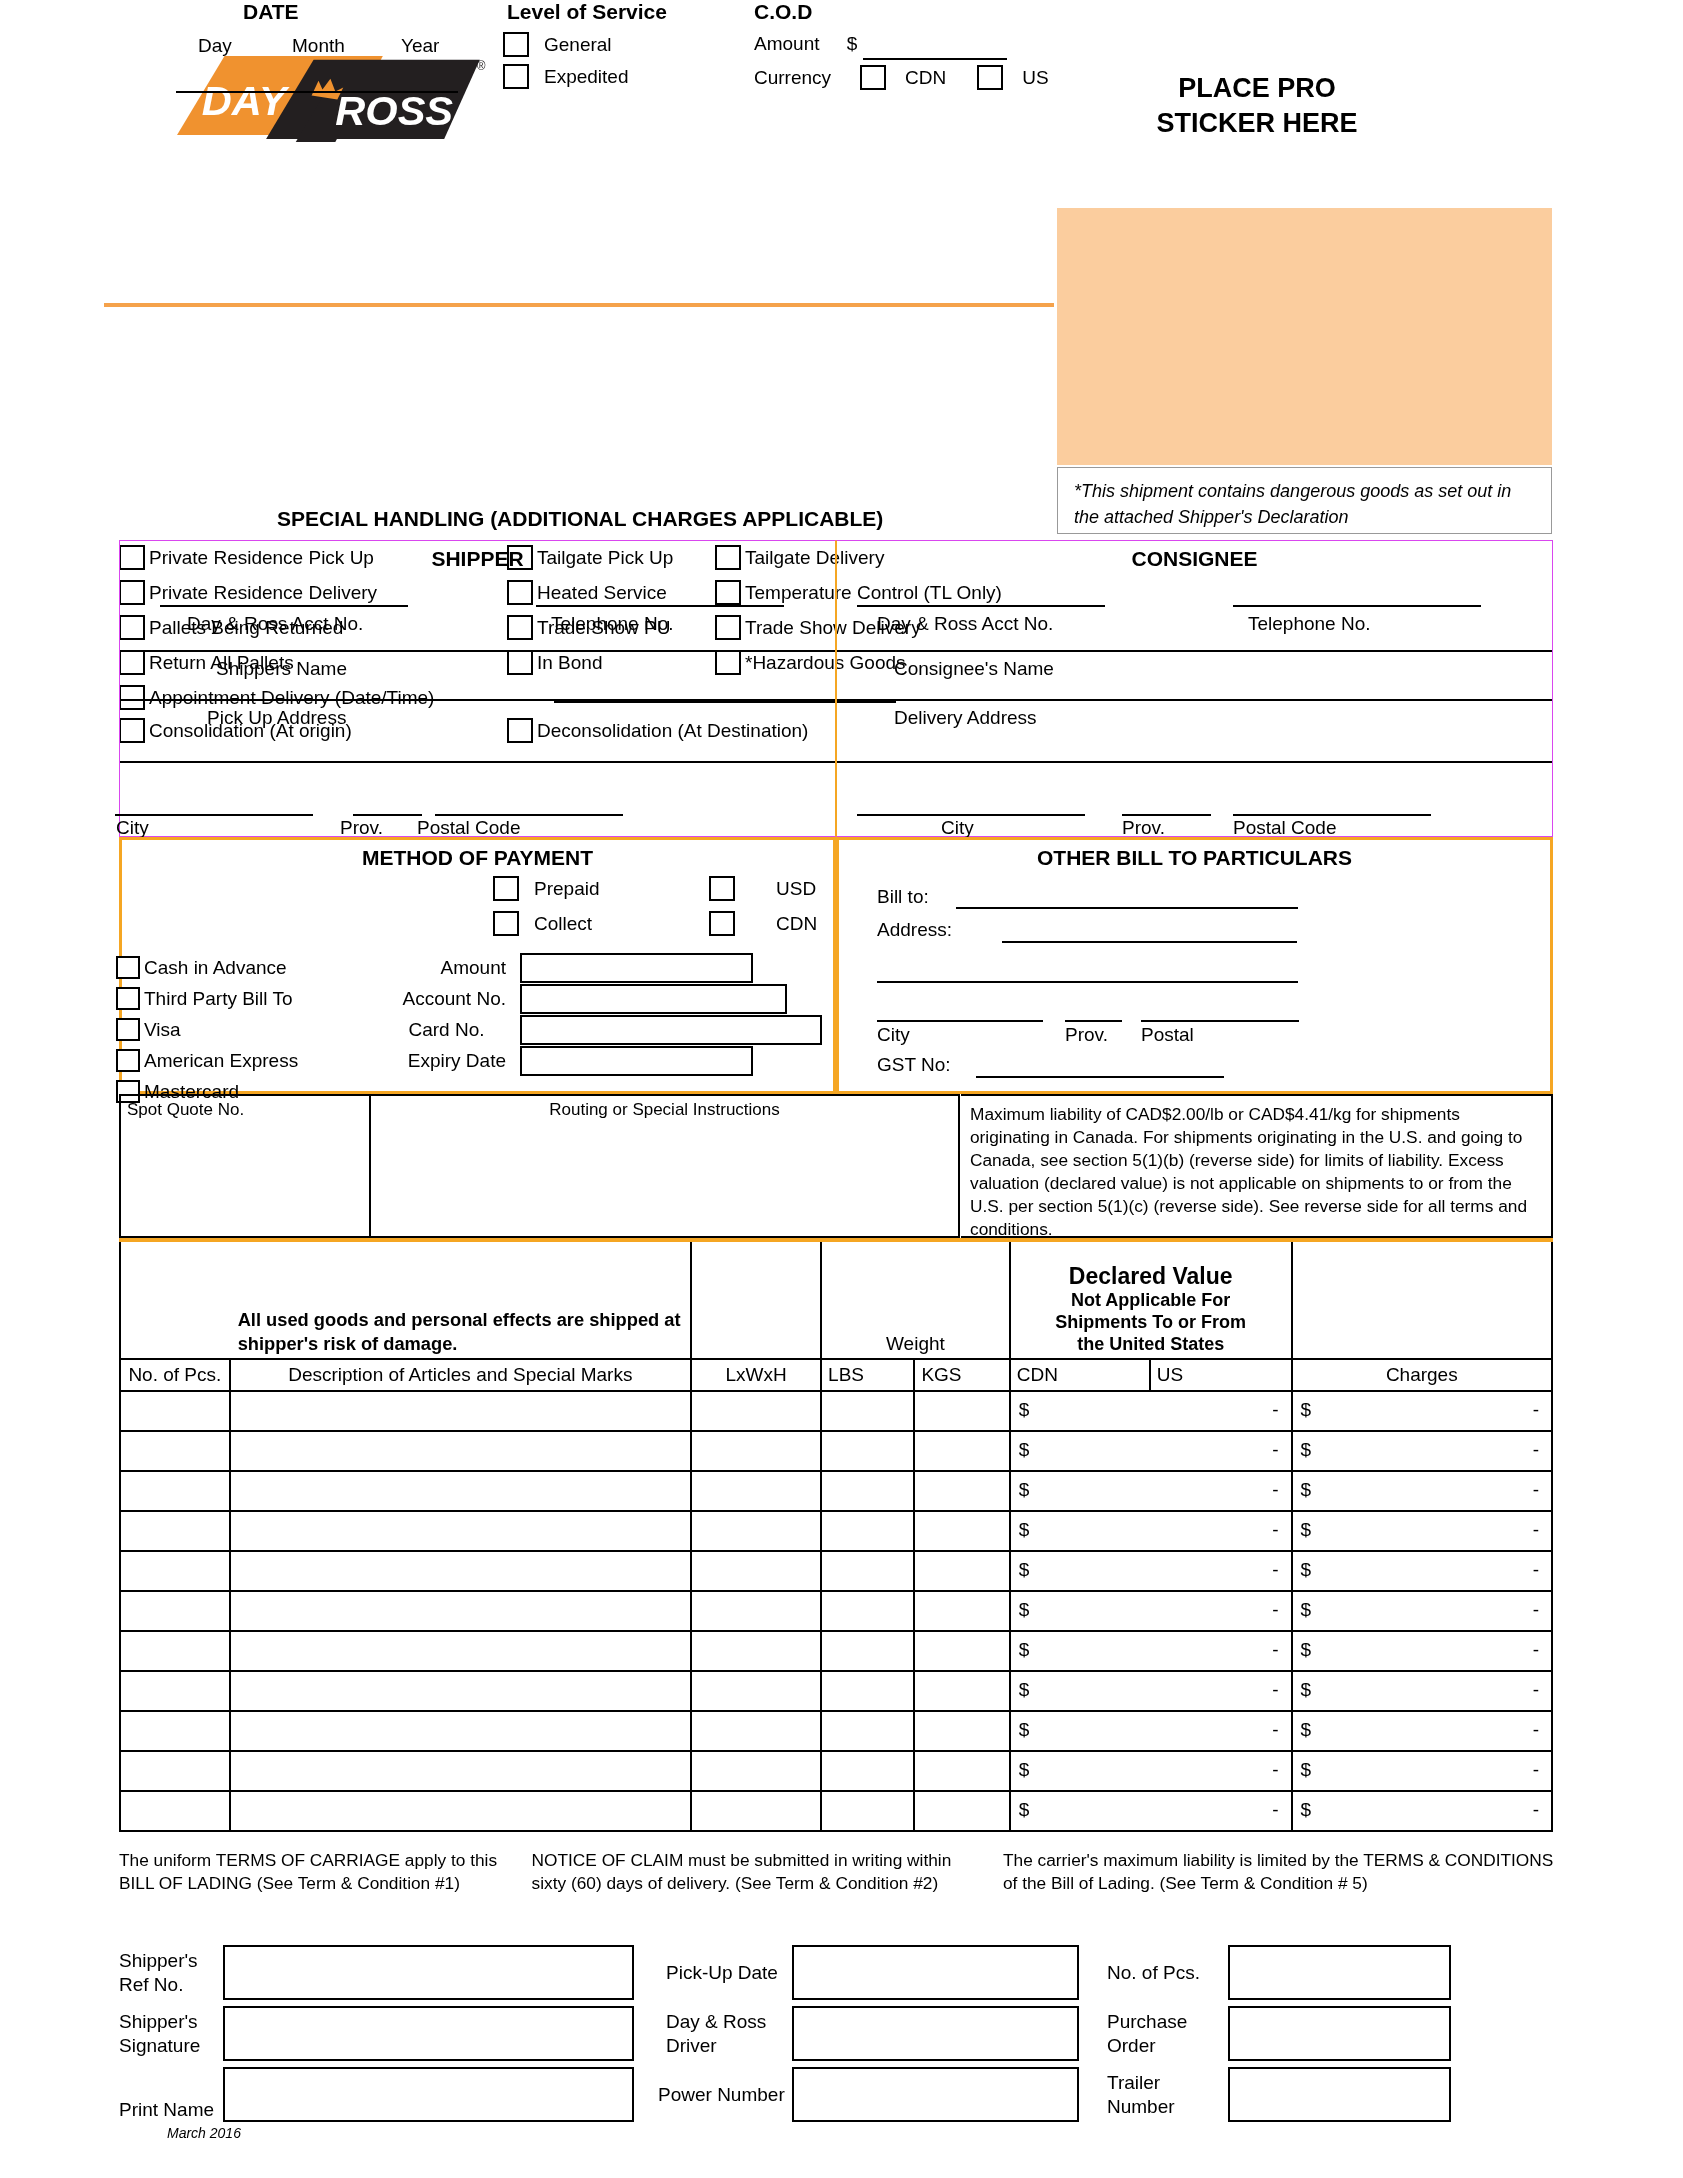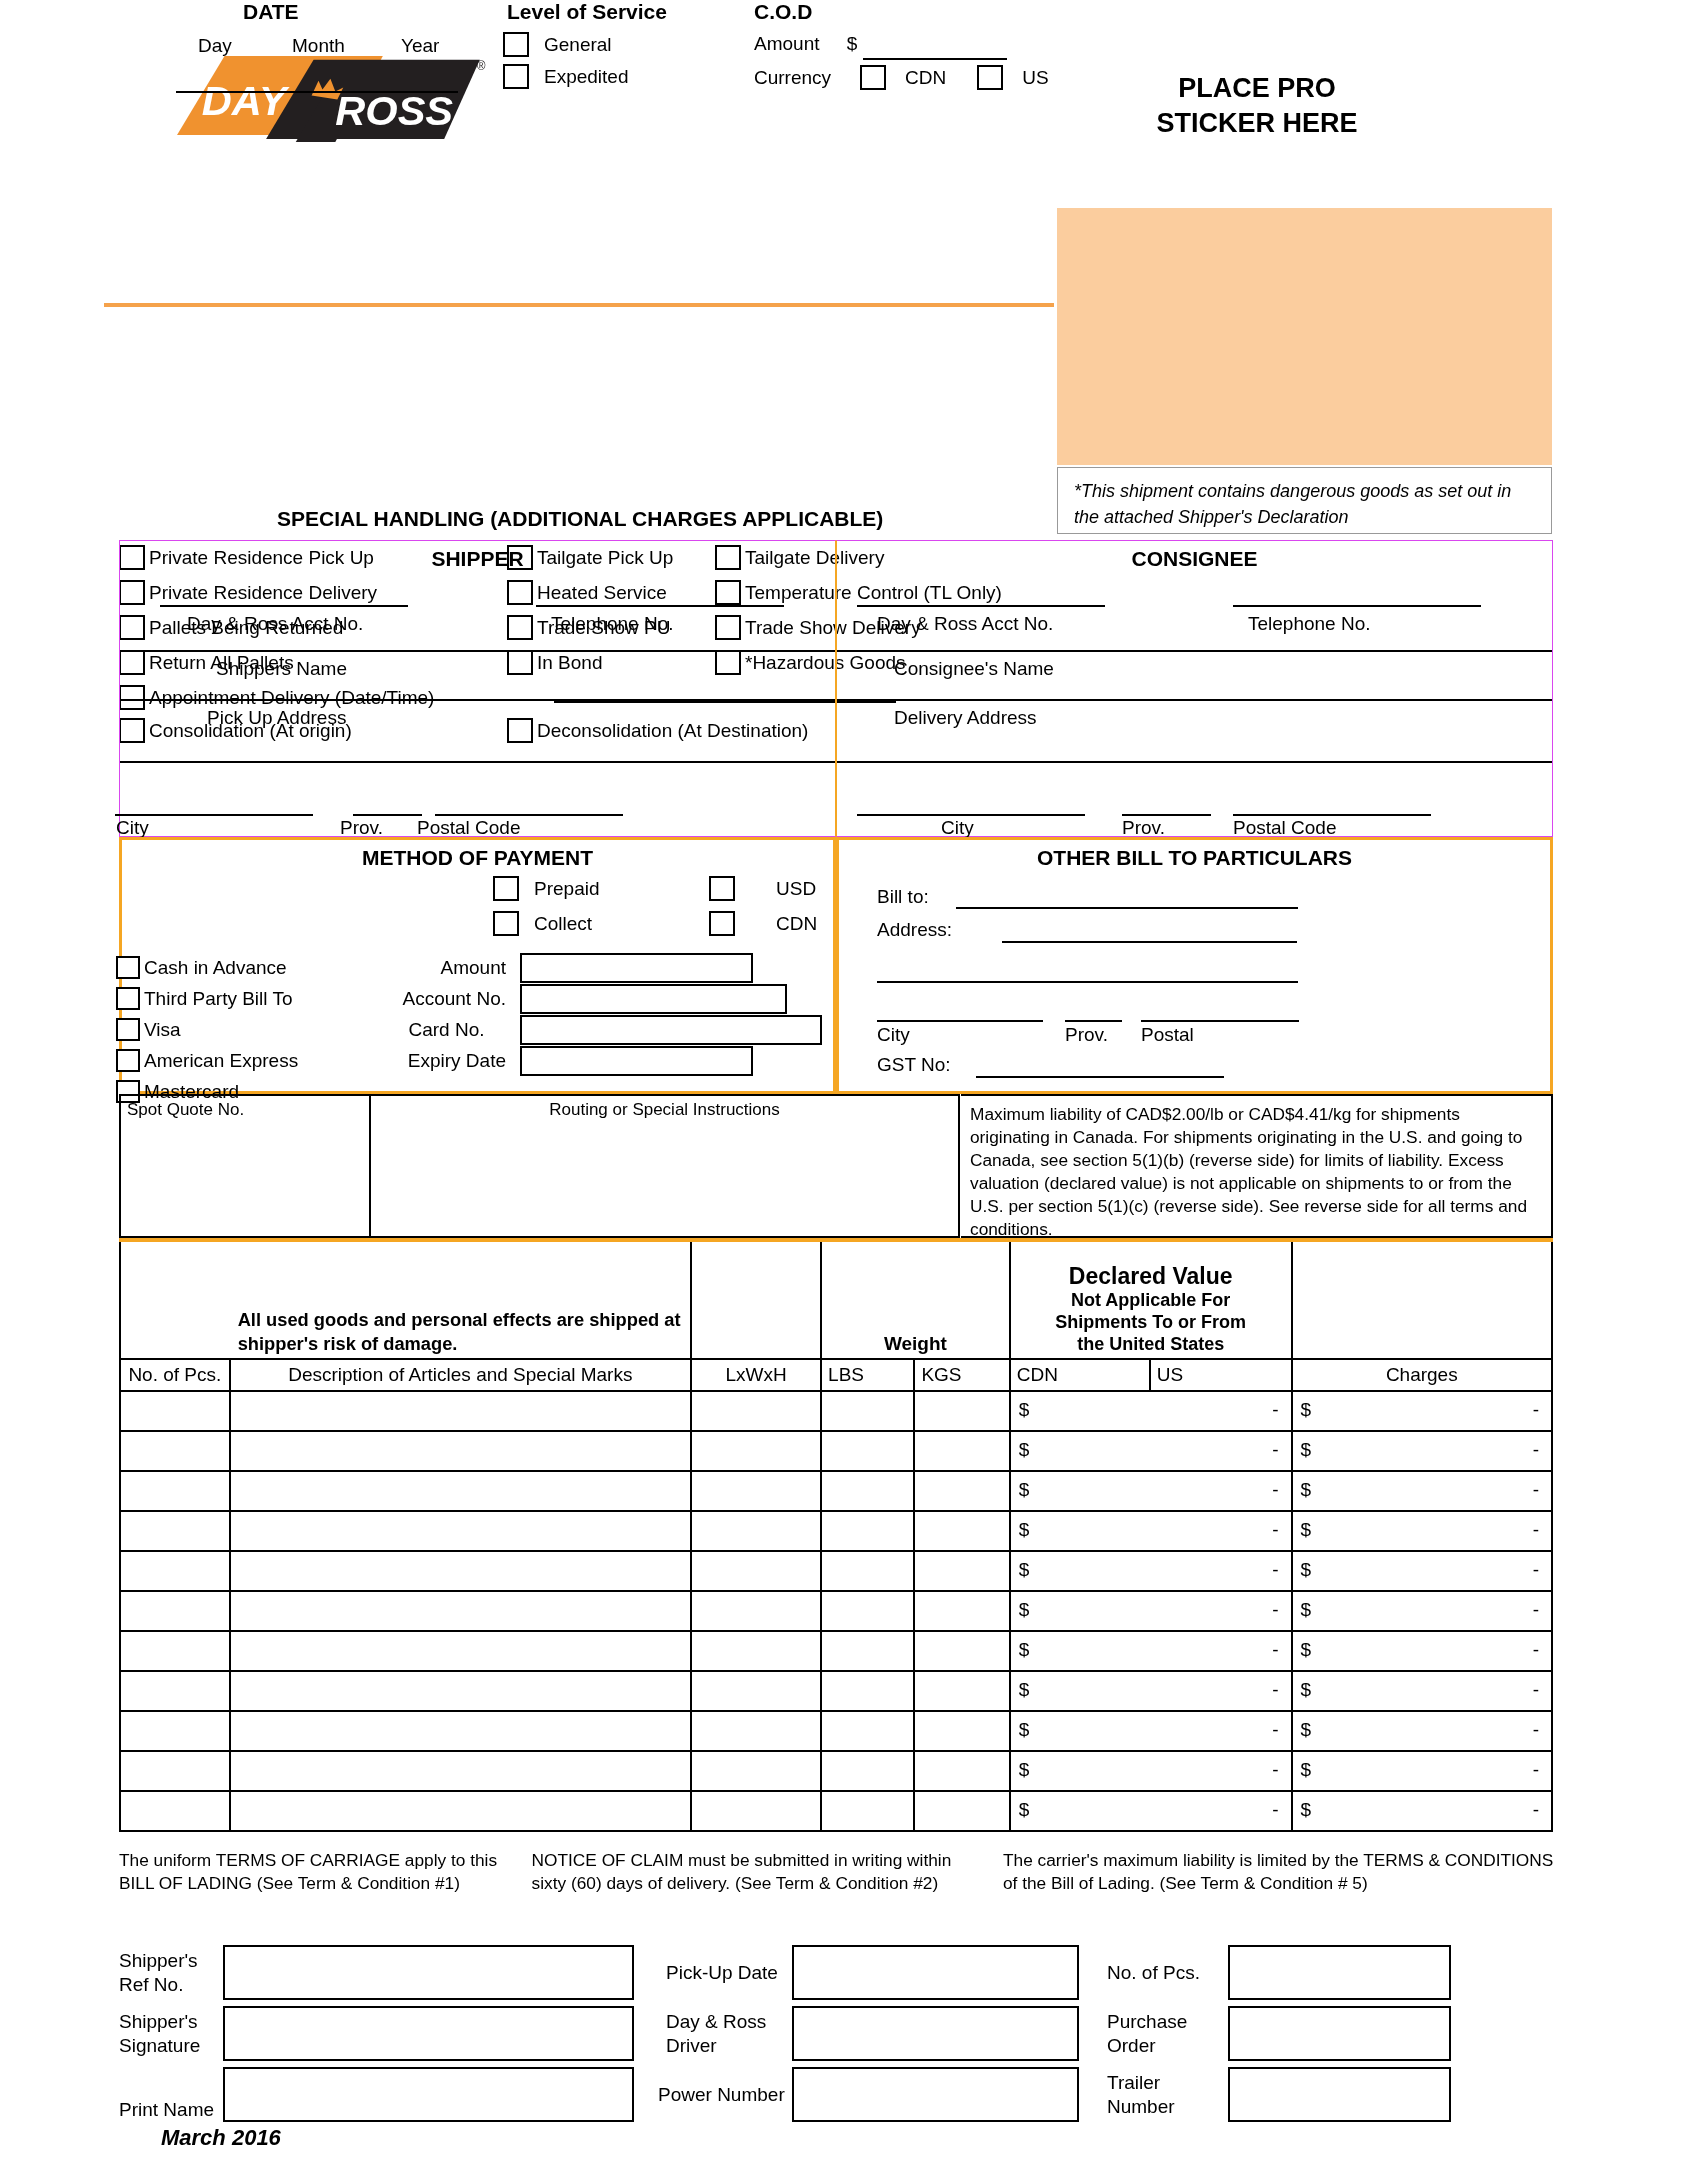--- a/index.html
+++ b/index.html
@@ -114,21 +114,21 @@
   .terms { position:absolute; left:119px; top:1849px; width:1436px; display:flex; gap:18px; font-size:17.3px; line-height:1.35; }
   .terms div:nth-child(1){ width:396px; }
   .terms div:nth-child(2){ width:455px; }
   .terms div:nth-child(3){ width:554px; }
 
   .sig { position:absolute; left:119px; top:1945px; width:1436px; }
   .sig-row { display:flex; align-items:stretch; height:55px; margin-bottom:6px; }
   .sig-lbl { font-size:19px; line-height:1.25; display:flex; align-items:center; }
   .sig-input { border:2.5px solid #000; background:#fff; }
 
-  .datestamp { position:absolute; left:161px; top:2125px; font-style:italic; font-size:22px;font-weight:bold; }
+  .datestamp { position:absolute; left:167px; top:2125px; font-style:italic; font-size:14px; }
 </style>
 </head>
 <body>
 
 <div class="page">
 
   <div class="header">
 
     <div class="logo">
       <svg width="347" height="94" viewBox="0 0 350 95">
@@ -398,21 +398,21 @@
   </div>
 
   <table class="gt">
     <tbody>
         <tr>
       <td class="hdr-top tbl-orange-top" style="width:107px;border-right:none;"></td>
       <td class="hdr-top tbl-orange-top" style="width:450px;border-left:none;">
         <div style="font-weight:bold;font-size:18.3px;line-height:1.3;padding:0 4px 2px 8px;">All used goods and personal effects are shipped at shipper's risk of damage.</div>
       </td>
       <td class="hdr-top tbl-orange-top" style="width:127px;border-left:none;"></td>
-      <td class="hdr-top tbl-orange-top" style="width:184px;text-align:center;border-right:none;font-weight:bold;">
+      <td class="hdr-top tbl-orange-top" style="width:184px;text-align:center;border-right:none;">
         <div style="padding-bottom:3px;">Weight</div>
       </td>
       <td class="hdr-top tbl-orange-top" style="width:275px;text-align:center;">
         <div style="font-weight:bold;font-size:23px;">Declared Value</div>
         <div style="font-weight:bold;font-size:18px;line-height:1.22;">Not Applicable For</div>
         <div style="font-weight:bold;font-size:18px;line-height:1.22;">Shipments To or From</div>
         <div style="font-weight:bold;font-size:18px;line-height:1.22;padding-bottom:2px;">the United States</div>
       </td>
       <td class="hdr-top tbl-orange-top" style="width:254px;"></td>
     </tr>

